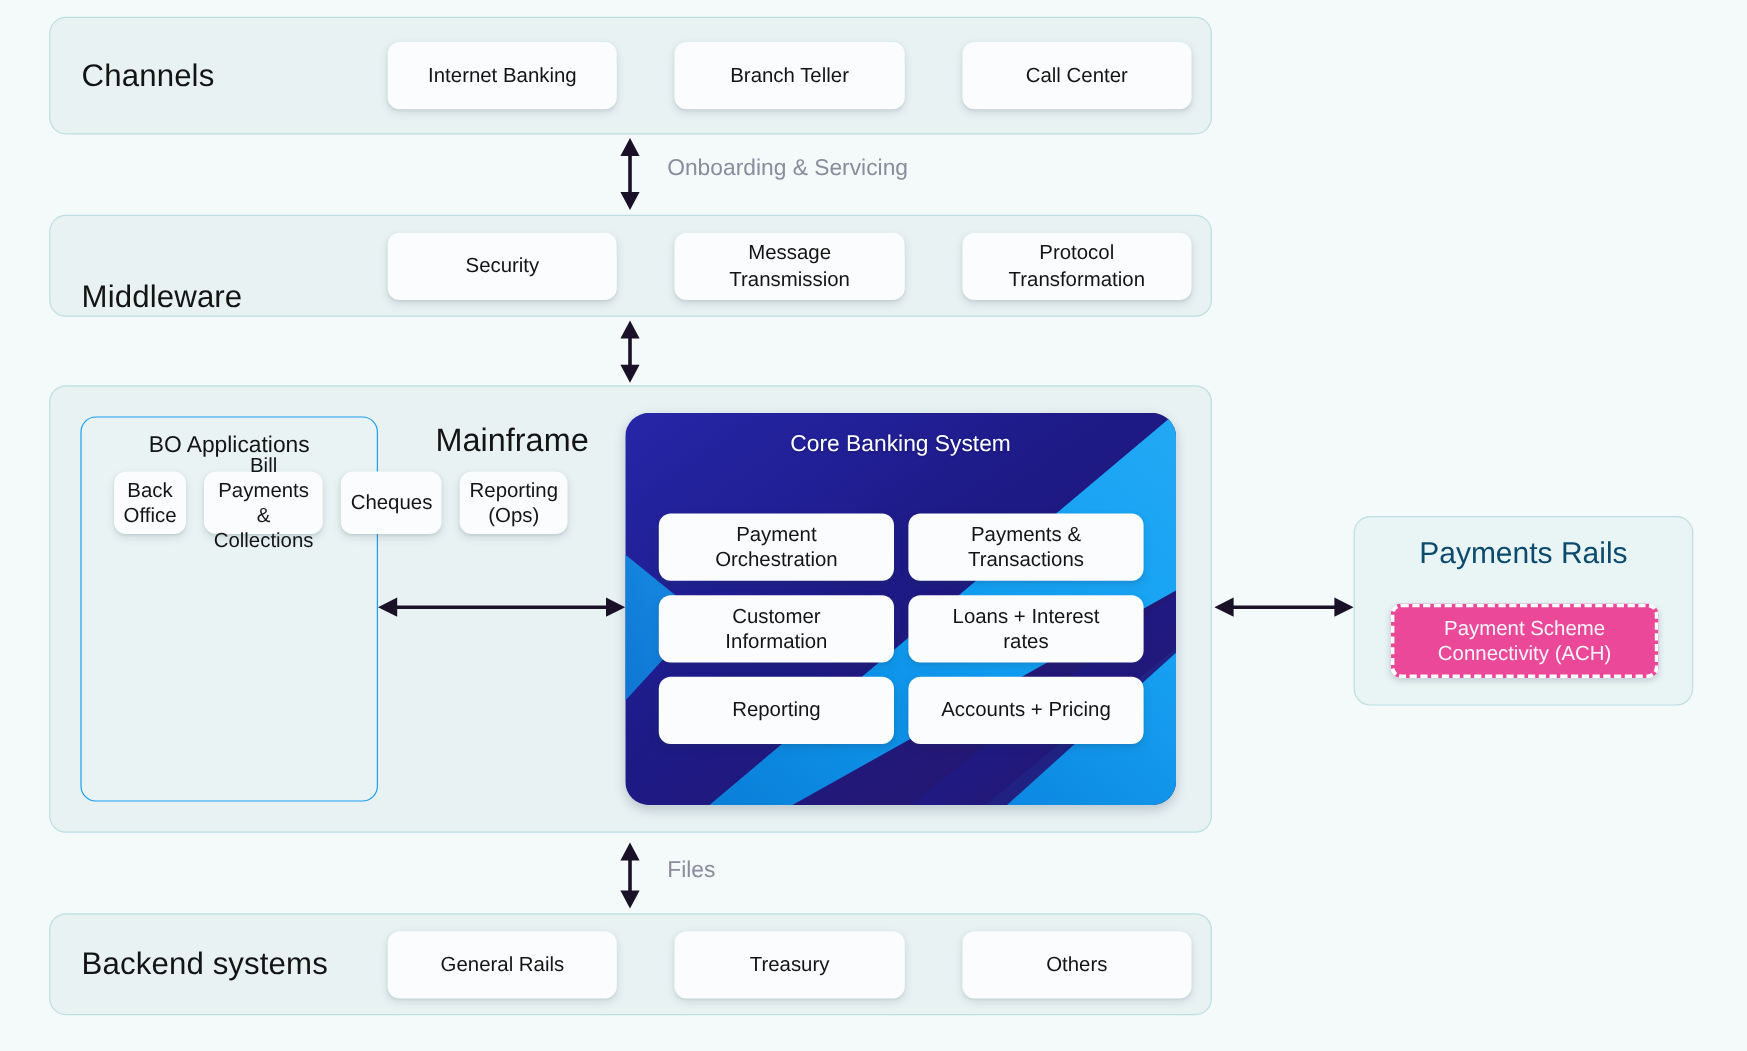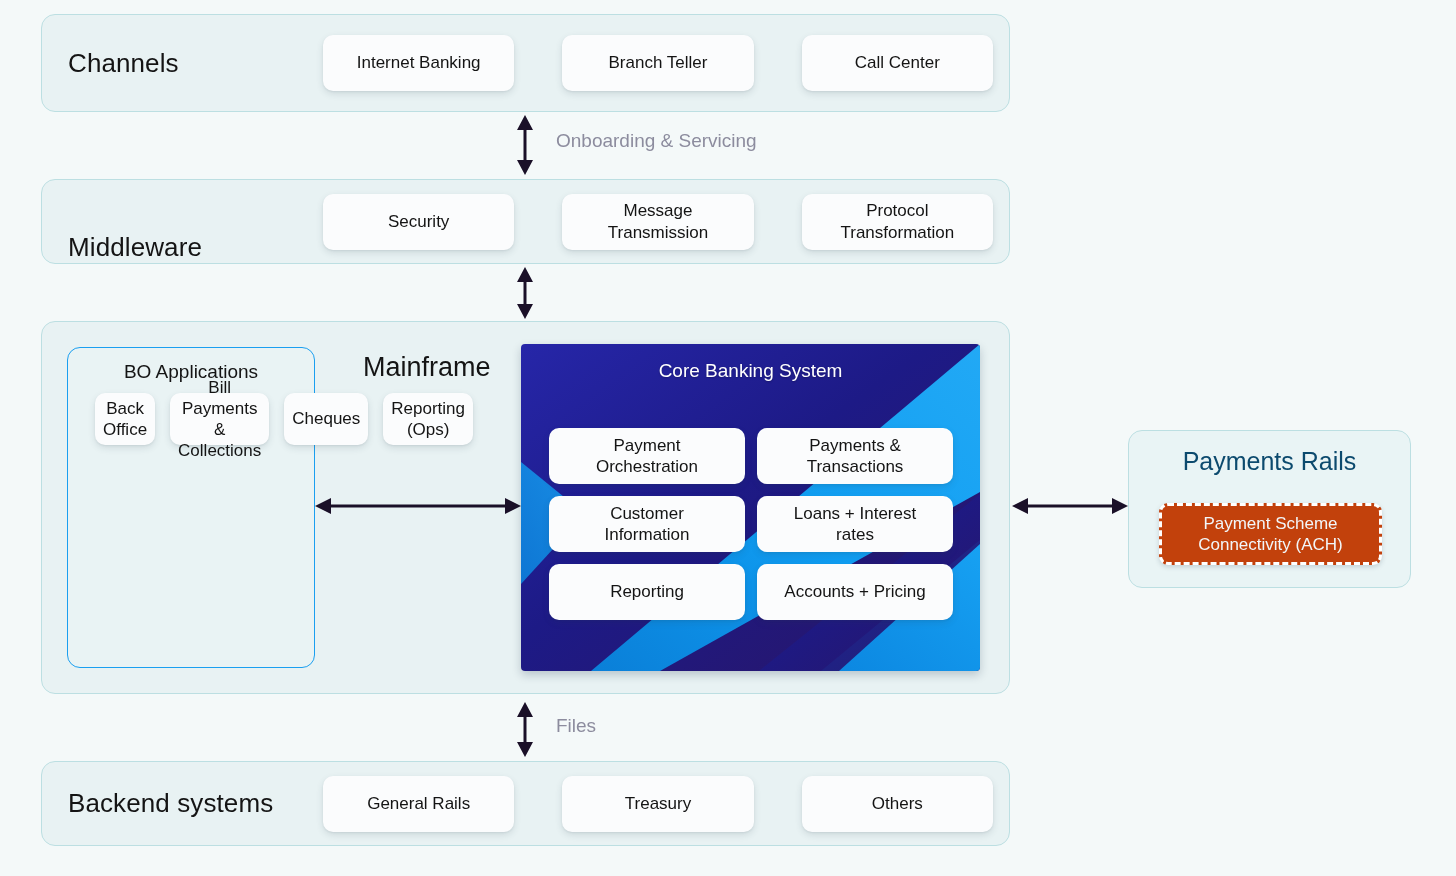--- a/index.html
+++ b/index.html
@@ -116,21 +116,21 @@
   }
   #bo-list .card { height: 52px; width: 194px; font-size: 17px; }
 
   
   #cbs {
     position: absolute;
     left: 521px;
     top: 344px;
     width: 459px;
     height: 327px;
-    border-radius: 4px;
+    border-radius: 20px;
     overflow: hidden;
     box-shadow: 0 4px 10px rgba(20,40,70,0.22);
   }
   #cbs-bg { position: absolute; inset: 0; width: 100%; height: 100%; }
   #cbs-title {
     position: absolute;
     top: 16px;
     left: 0;
     width: 100%;
     text-align: center;
@@ -168,21 +168,21 @@
     text-align: center;
     font-size: 25px;
     color: #0c4a6e;
   }
   #rails-box {
     position: absolute;
     left: 30px;
     top: 72px;
     width: 223px;
     height: 62px;
-    background: #c2410c;
+    background: #ec4899;
     border: 3px dashed #ffffff;
     border-radius: 9px;
     display: flex;
     align-items: center;
     justify-content: center;
     text-align: center;
     color: #f2f6f9;
     font-size: 17px;
     line-height: 1.25;
     box-shadow: 0 2px 5px rgba(30,50,70,0.18);

